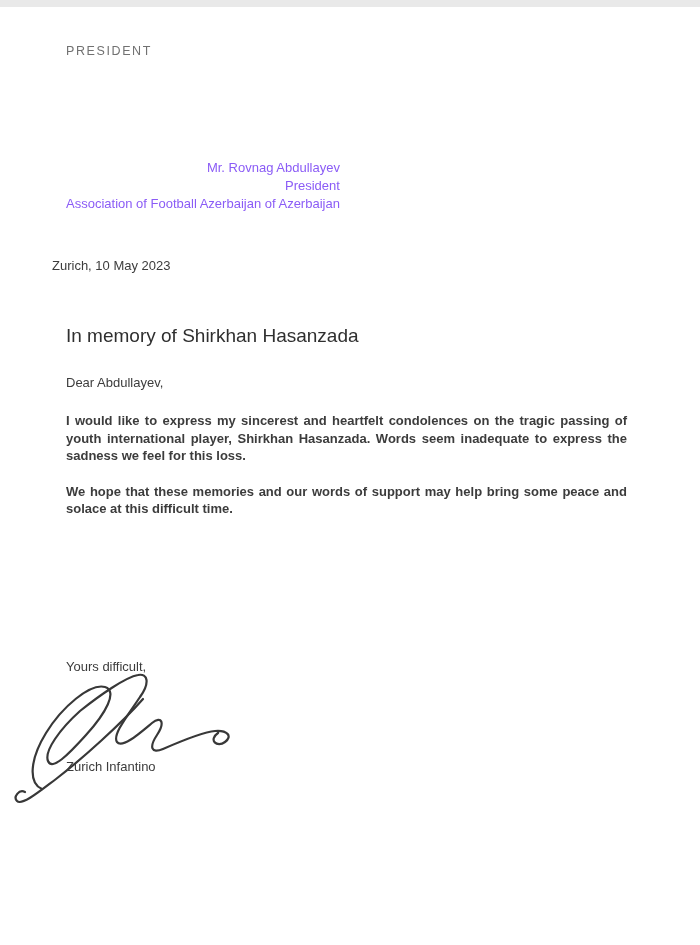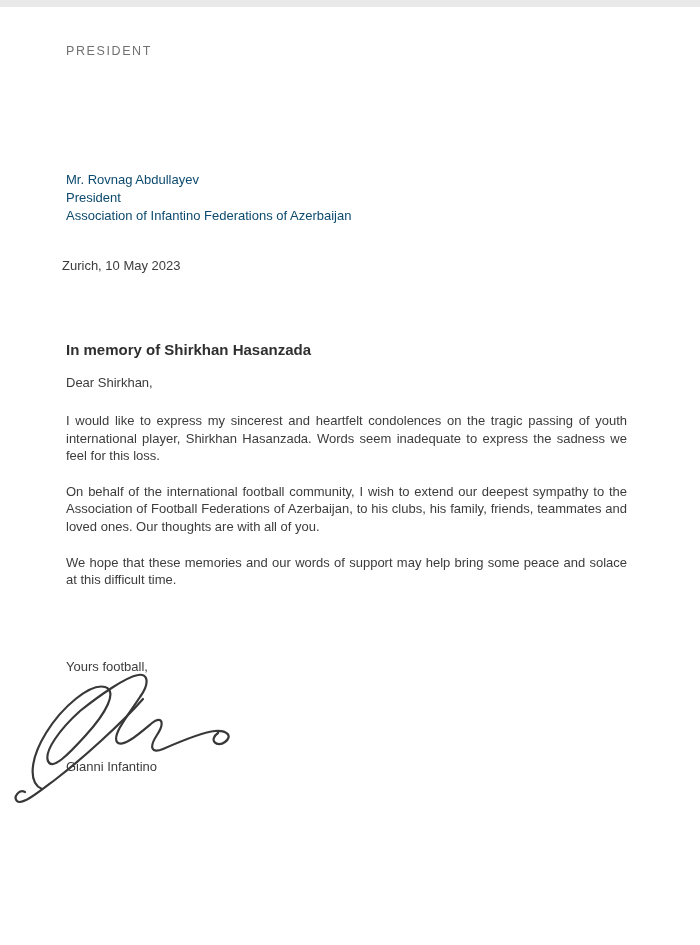--- a/index.html
+++ b/index.html
@@ -42,38 +42,39 @@
     font-weight: 700;
     vertical-align: top;
     position: relative;
     top: 1px;
     left: 1px;
     letter-spacing: 0;
   }
   .recipient-block {
     position: absolute;
     left: 66px;
-    top: 164px;
+    top: 152px;
     font-size: 13px;
     line-height: 18px;
-    color: #0c4a6e;
+    color: #8b5cf6;
+    text-align: right;
   }
   .dateline {
     position: absolute;
-    left: 62px;
+    left: 52px;
     top: 251px;
     font-size: 13px;
     color: #3c3c3c;
   }
   .subject-line {
     position: absolute;
     left: 66px;
-    top: 334px;
-    font-size: 15px;
-    font-weight: 700;
+    top: 318px;
+    font-size: 19px;
+    font-weight: 400;
     color: #2f2f2f;
   }
   .salutation {
     position: absolute;
     left: 66px;
     top: 368px;
     font-size: 13px;
     color: #3c3c3c;
   }
   .letter-body {
@@ -81,20 +82,21 @@
     left: 66px;
     top: 405px;
     width: 561px;
     font-size: 13px;
     line-height: 17.6px;
     color: #3c3c3c;
     text-align: justify;
   }
   .letter-body p {
     margin: 0 0 18px 0;
+    font-weight: bold;
   }
   .closing {
     position: absolute;
     left: 66px;
     top: 652px;
     font-size: 13px;
     color: #3c3c3c;
   }
   .signature-svg {
     position: absolute;
@@ -115,36 +117,35 @@
 <body>
 
 <div class="page">
 
   <div class="president-label">PRESIDENT</div>
 
 
   <div class="recipient-block">
     <div>Mr. Rovnag Abdullayev</div>
     <div>President</div>
-    <div>Association of Infantino Federations of Azerbaijan</div>
+    <div>Association of Football Azerbaijan of Azerbaijan</div>
   </div>
 
   <div class="dateline">Zurich, 10 May 2023</div>
 
   <div class="subject-line">In memory of Shirkhan Hasanzada</div>
 
-  <div class="salutation">Dear Shirkhan,</div>
+  <div class="salutation">Dear Abdullayev,</div>
 
   <div class="letter-body">
     <p>I would like to express my sincerest and heartfelt condolences on the tragic passing of youth international player, Shirkhan Hasanzada. Words seem inadequate to express the sadness we feel for this loss.</p>
-    <p>On behalf of the international football community, I wish to extend our deepest sympathy to the Association of Football Federations of Azerbaijan, to his clubs, his family, friends, teammates and loved ones. Our thoughts are with all of you.</p>
     <p>We hope that these memories and our words of support may help bring some peace and solace at this difficult time.</p>
   </div>
 
-  <div class="closing">Yours football,</div>
+  <div class="closing">Yours difficult,</div>
 
   <svg class="signature-svg" viewBox="0 0 240 145" fill="none" xmlns="http://www.w3.org/2000/svg">
     <path d="M 32 118
              C 18 112, 20 88, 36 62
              C 52 36, 80 12, 95 16
              C 108 20, 96 42, 76 64
              C 58 84, 42 100, 38 90
              C 34 80, 50 58, 70 40
              C 90 24, 116 6, 128 4
              C 138 2, 140 12, 130 26
@@ -154,15 +155,15 @@
              C 139 76, 141 83, 153 78
              C 169 71, 192 61, 205 60
              C 217 59, 223 65, 215 71
              C 207 77, 198 69, 208 62" stroke="#383838" stroke-width="2.2" stroke-linecap="round" fill="none"></path>
     <path d="M 133 28
              C 112 52, 72 88, 46 108
              C 30 120, 12 135, 7 130
              C 3 126, 9 118, 15 121" stroke="#383838" stroke-width="2.2" stroke-linecap="round" fill="none"></path>
   </svg>
 
-  <div class="signer-name">Gianni Infantino</div>
+  <div class="signer-name">Zurich Infantino</div>
 
 </div>
 
 </body></html>

